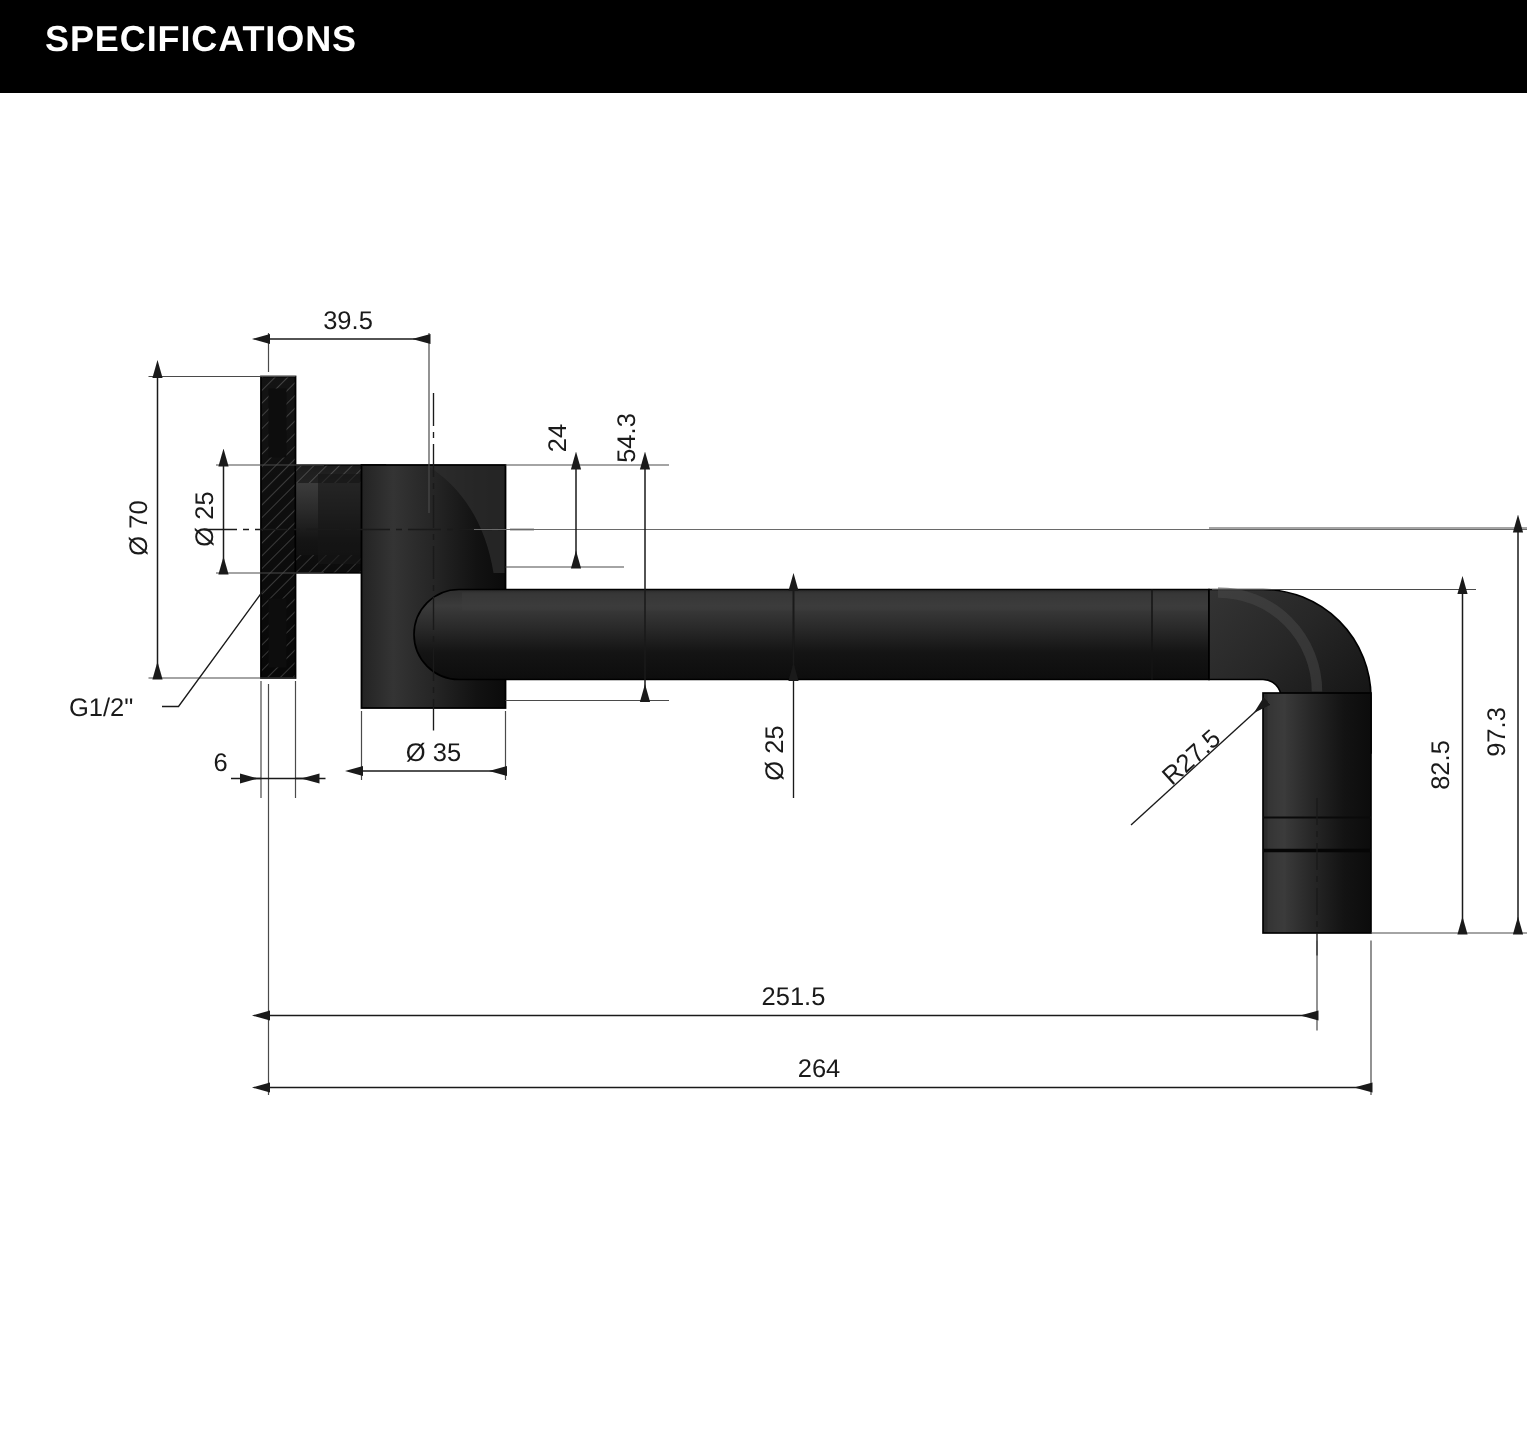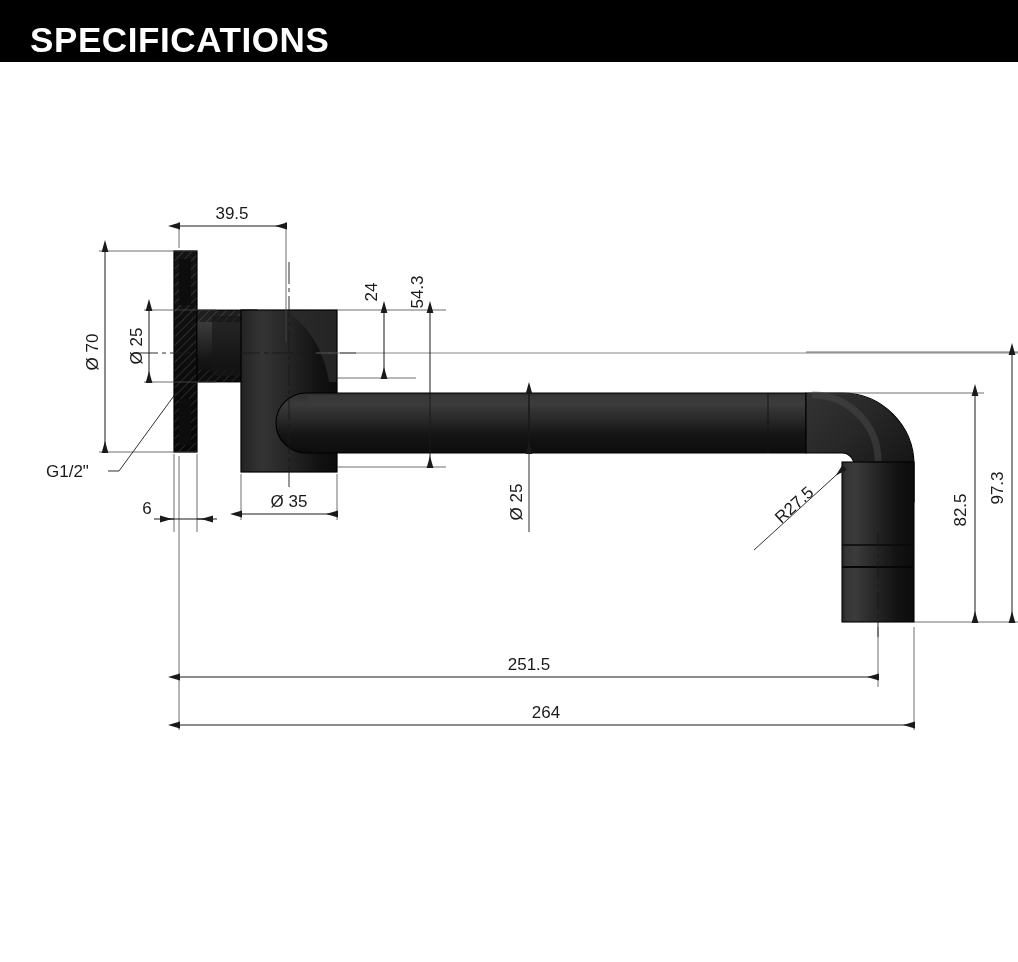--- a/index.html
+++ b/index.html
@@ -25,24 +25,24 @@
     position: absolute;
     left: 0;
     top: 0;
     width: 1018px;
     height: 62px;
     background: #000000;
   }
   #header-title {
     position: absolute;
     left: 30px;
-    top: 25px;
+    top: 12px;
     color: #ffffff;
     font-family: "Liberation Sans", sans-serif;
-    font-size: 35px;
+    font-size: 24px;
     font-weight: bold;
     letter-spacing: 0.6px;
     line-height: 30px;
     white-space: nowrap;
   }
   #drawing-area {
     position: absolute;
     left: 0;
     top: 62px;
     width: 1018px;

